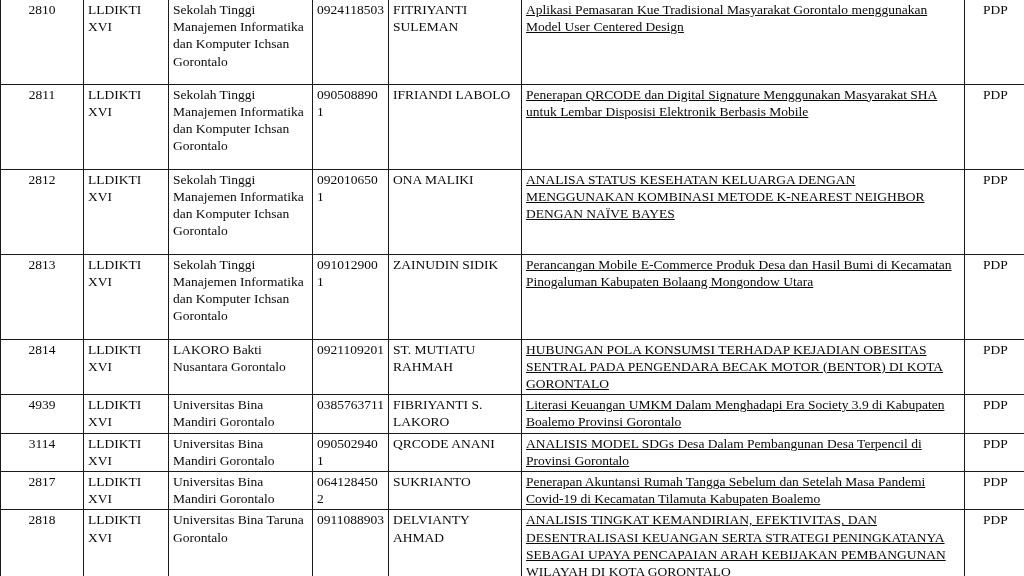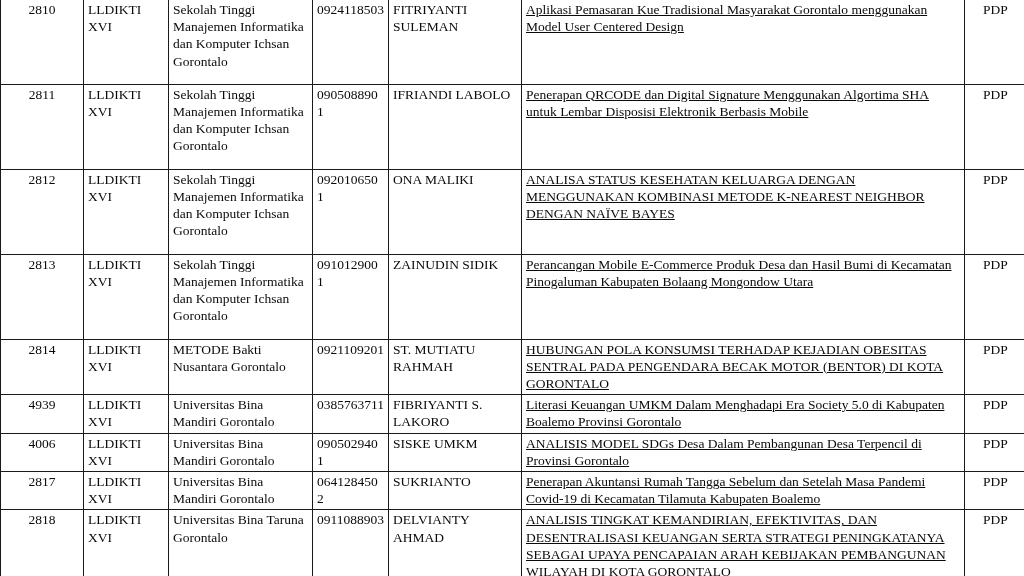--- a/index.html
+++ b/index.html
@@ -79,21 +79,21 @@
       <td class="cell-name">FITRIYANTI SULEMAN</td>
       <td class="cell-title">Aplikasi Pemasaran Kue Tradisional Masyarakat Gorontalo menggunakan Model User Centered Design</td>
       <td class="cell-scheme">PDP</td>
     </tr>
         <tr style="height: 85px;">
       <td class="cell-no">2811</td>
       <td class="cell-region">LLDIKTI XVI</td>
       <td class="cell-institution">Sekolah Tinggi Manajemen Informatika dan Komputer Ichsan Gorontalo</td>
       <td class="cell-nidn">0905088901</td>
       <td class="cell-name">IFRIANDI LABOLO</td>
-      <td class="cell-title">Penerapan QRCODE dan Digital Signature Menggunakan Algortima SHA untuk Lembar Disposisi Elektronik Berbasis Mobile</td>
+      <td class="cell-title">Penerapan QRCODE dan Digital Signature Menggunakan Masyarakat SHA untuk Lembar Disposisi Elektronik Berbasis Mobile</td>
       <td class="cell-scheme">PDP</td>
     </tr>
         <tr style="height: 85px;">
       <td class="cell-no">2812</td>
       <td class="cell-region">LLDIKTI XVI</td>
       <td class="cell-institution">Sekolah Tinggi Manajemen Informatika dan Komputer Ichsan Gorontalo</td>
       <td class="cell-nidn">0920106501</td>
       <td class="cell-name">ONA MALIKI</td>
       <td class="cell-title">ANALISA STATUS KESEHATAN KELUARGA DENGAN MENGGUNAKAN KOMBINASI METODE K-NEAREST NEIGHBOR DENGAN NAÏVE BAYES</td>
       <td class="cell-scheme">PDP</td>
@@ -103,41 +103,41 @@
       <td class="cell-region">LLDIKTI XVI</td>
       <td class="cell-institution">Sekolah Tinggi Manajemen Informatika dan Komputer Ichsan Gorontalo</td>
       <td class="cell-nidn">0910129001</td>
       <td class="cell-name">ZAINUDIN SIDIK</td>
       <td class="cell-title">Perancangan Mobile E-Commerce Produk Desa dan Hasil Bumi di Kecamatan Pinogaluman Kabupaten Bolaang Mongondow Utara</td>
       <td class="cell-scheme">PDP</td>
     </tr>
         <tr style="height: 52px;">
       <td class="cell-no">2814</td>
       <td class="cell-region">LLDIKTI XVI</td>
-      <td class="cell-institution">METODE Bakti Nusantara Gorontalo</td>
+      <td class="cell-institution">LAKORO Bakti Nusantara Gorontalo</td>
       <td class="cell-nidn">0921109201</td>
       <td class="cell-name">ST. MUTIATU RAHMAH</td>
       <td class="cell-title">HUBUNGAN POLA KONSUMSI TERHADAP KEJADIAN OBESITAS SENTRAL PADA PENGENDARA BECAK MOTOR (BENTOR)  DI KOTA GORONTALO</td>
       <td class="cell-scheme">PDP</td>
     </tr>
         <tr style="height: 35px;">
       <td class="cell-no">4939</td>
       <td class="cell-region">LLDIKTI XVI</td>
       <td class="cell-institution">Universitas Bina Mandiri Gorontalo</td>
       <td class="cell-nidn">0385763711</td>
       <td class="cell-name">FIBRIYANTI S. LAKORO</td>
-      <td class="cell-title">Literasi Keuangan UMKM Dalam Menghadapi Era Society 5.0 di Kabupaten Boalemo Provinsi Gorontalo</td>
+      <td class="cell-title">Literasi Keuangan UMKM Dalam Menghadapi Era Society 3.9 di Kabupaten Boalemo Provinsi Gorontalo</td>
       <td class="cell-scheme">PDP</td>
     </tr>
         <tr style="height: 35px;">
-      <td class="cell-no">4006</td>
+      <td class="cell-no">3114</td>
       <td class="cell-region">LLDIKTI XVI</td>
       <td class="cell-institution">Universitas Bina Mandiri Gorontalo</td>
       <td class="cell-nidn">0905029401</td>
-      <td class="cell-name">SISKE UMKM</td>
+      <td class="cell-name">QRCODE ANANI</td>
       <td class="cell-title">ANALISIS MODEL SDGs Desa Dalam Pembangunan Desa Terpencil di Provinsi Gorontalo</td>
       <td class="cell-scheme">PDP</td>
     </tr>
         <tr style="height: 35px;">
       <td class="cell-no">2817</td>
       <td class="cell-region">LLDIKTI XVI</td>
       <td class="cell-institution">Universitas Bina Mandiri Gorontalo</td>
       <td class="cell-nidn">0641284502</td>
       <td class="cell-name">SUKRIANTO</td>
       <td class="cell-title">Penerapan Akuntansi Rumah Tangga Sebelum dan Setelah Masa Pandemi Covid-19 di Kecamatan Tilamuta Kabupaten Boalemo</td>

